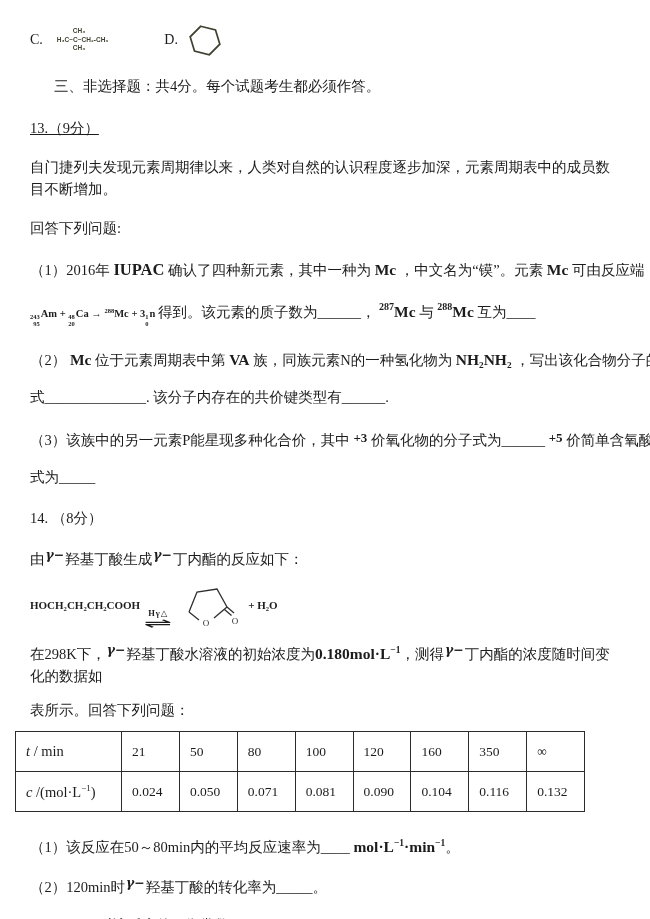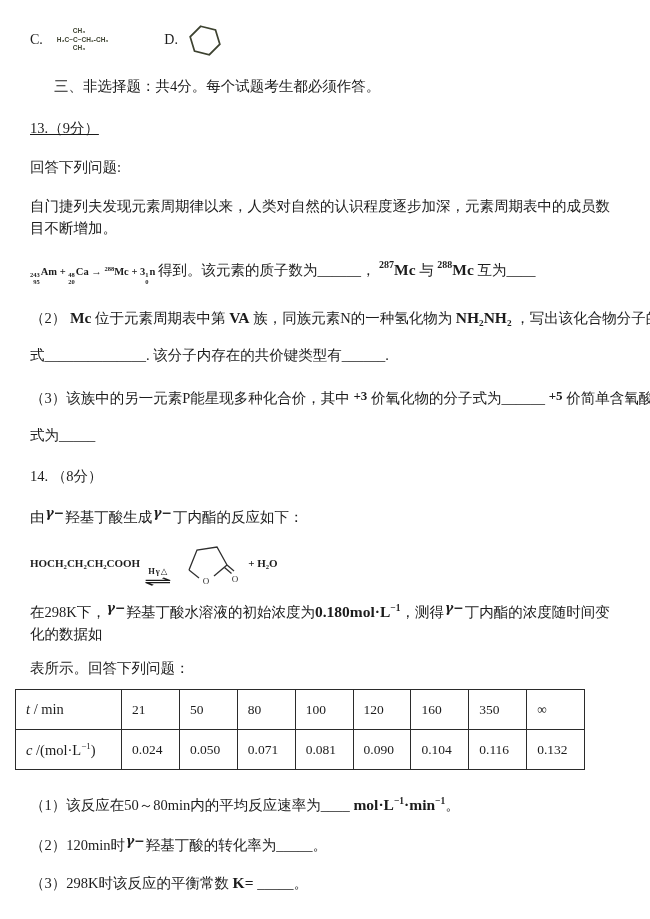--- a/index.html
+++ b/index.html
@@ -61,23 +61,32 @@
     </div>
     <span class="opt-label dlab">D.</span>
     <svg class="hex" width="34" height="31" viewBox="0 0 40 36">
       <polygon points="11,3 29,3 38,18 29,33 11,33 2,18" fill="none" stroke="#3d4230" stroke-width="2" transform="rotate(14 20 18)"></polygon>
     </svg>
   </div>
 
   <div class="line h">三、非选择题：共4分。每个试题考生都必须作答。</div>
 
   <div class="line" style="margin-top:20px;text-decoration:underline;">13.（9分）</div>
+  <div class="line" style="margin-top:17px;white-space:normal;">自门捷列夫发现元素周期律以来，人类对自然的认识程度逐步加深，元素周期表中的成员数目不断增加。</div>
   <div class="line" style="margin-top:17px;">回答下列问题:</div>
-  <div class="line" style="margin-top:17px;white-space:normal;">自门捷列夫发现元素周期律以来，人类对自然的认识程度逐步加深，元素周期表中的成员数目不断增加。</div>
-
+
+  <div class="line" style="margin-top:20px;">
+    <span>（1）2016年</span>
+    <span class="latin" style="font-size:16.5px;">IUPAC</span>
+    <span>确认了四种新元素，其中一种为</span>
+    <span class="latin">Mc</span>
+    <span>，中文名为“镆”。元素</span>
+    <span class="latin">Mc</span>
+    <span>可由反应端</span>
+  </div>
 
   <div class="line" style="margin-top:15px;">
     <span class="nucl">
       <span class="iso">
           <span>243</span>
           <span>95</span>
         </span><span>Am</span><span> + </span><span class="iso">
           <span>48</span>
           <span>20</span>
         </span><span>Ca</span><span> → </span><sup class="msup">288</sup><span>Mc</span><span> + 3</span><span class="iso">

